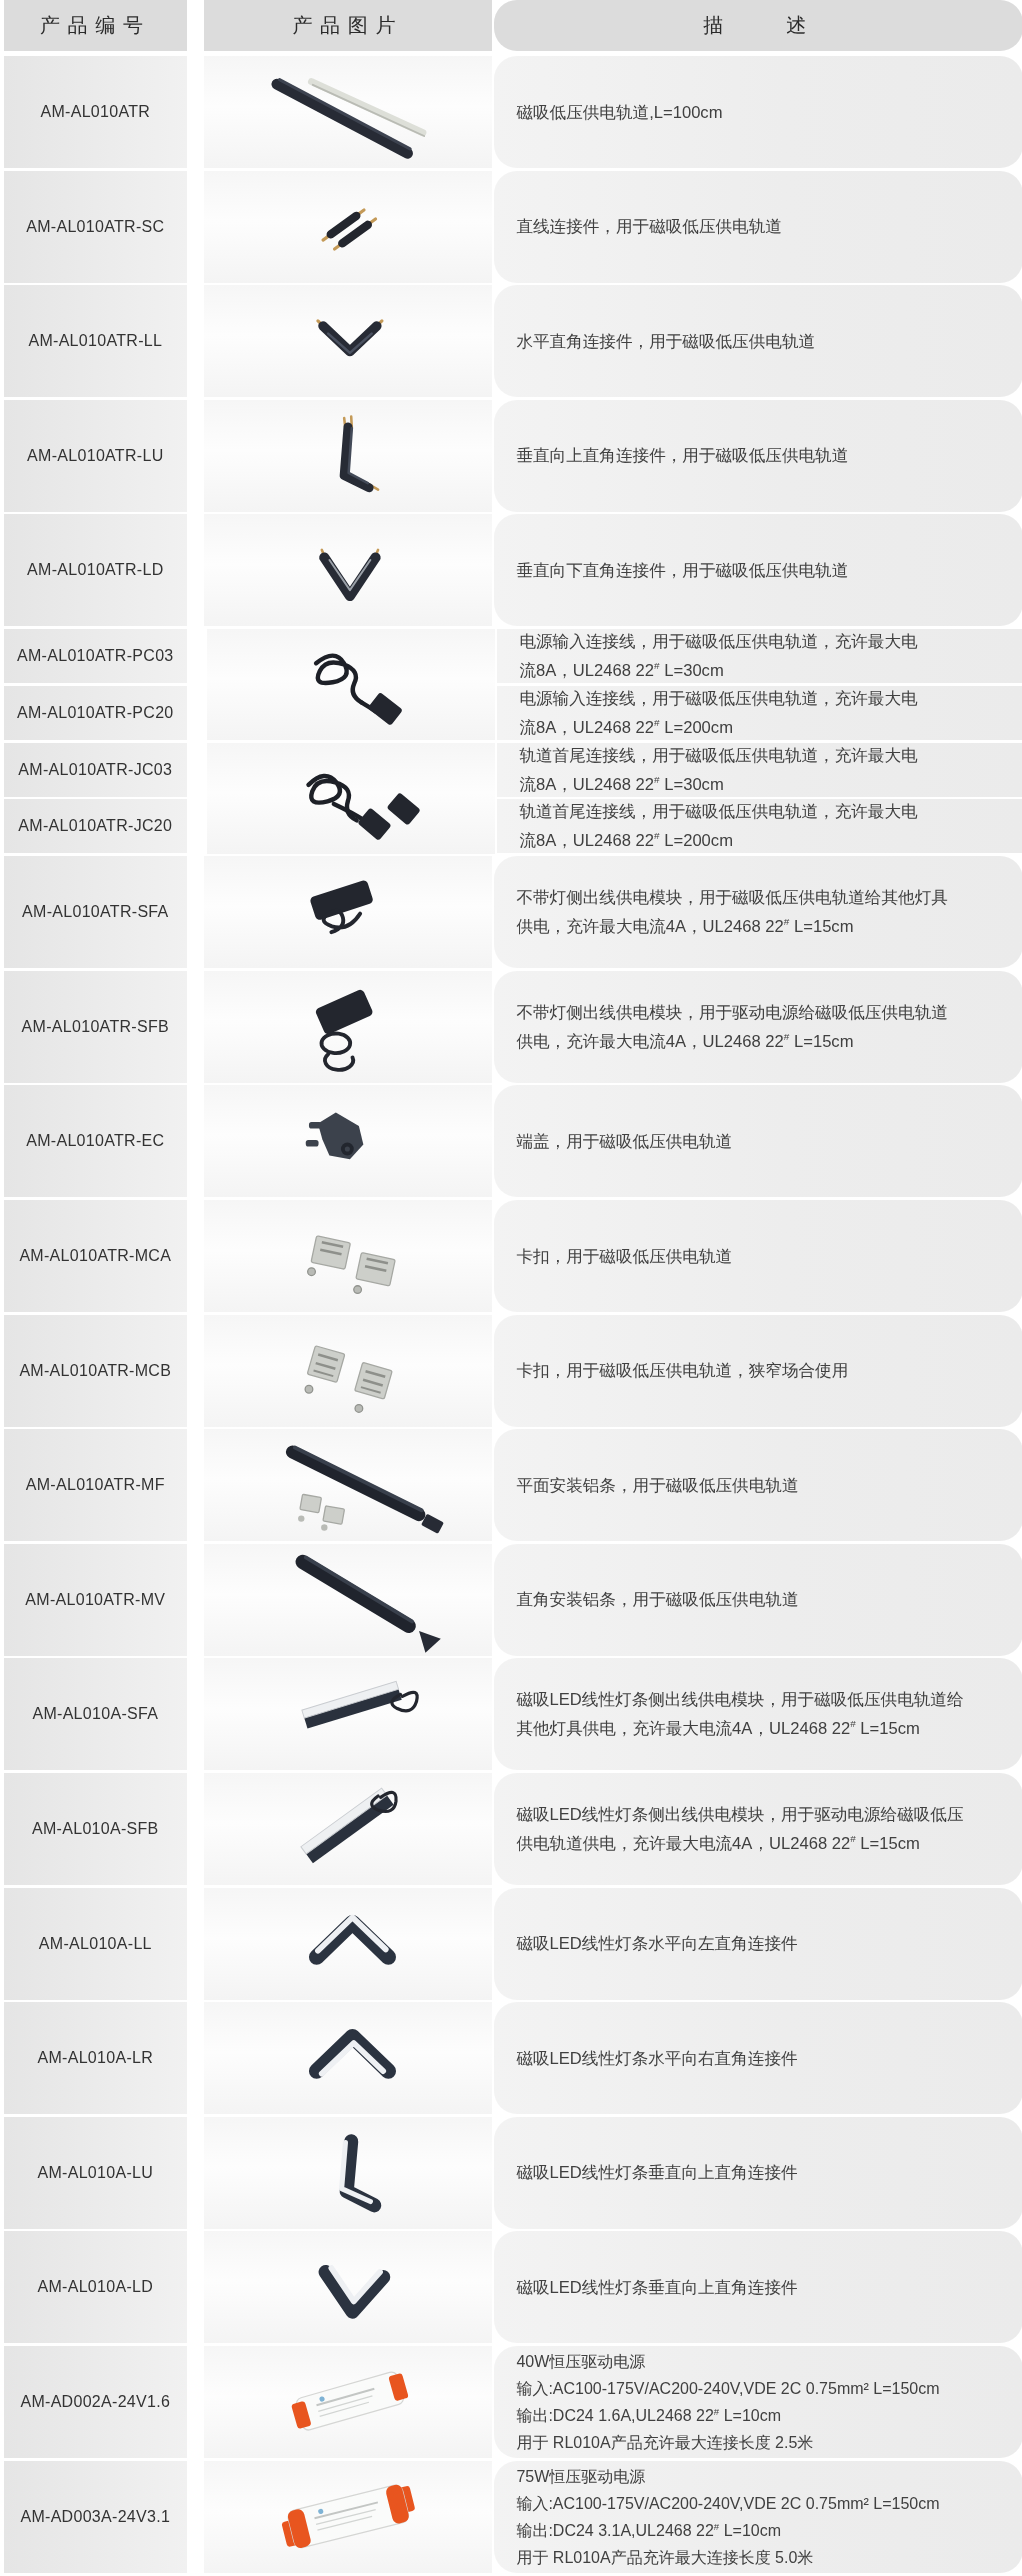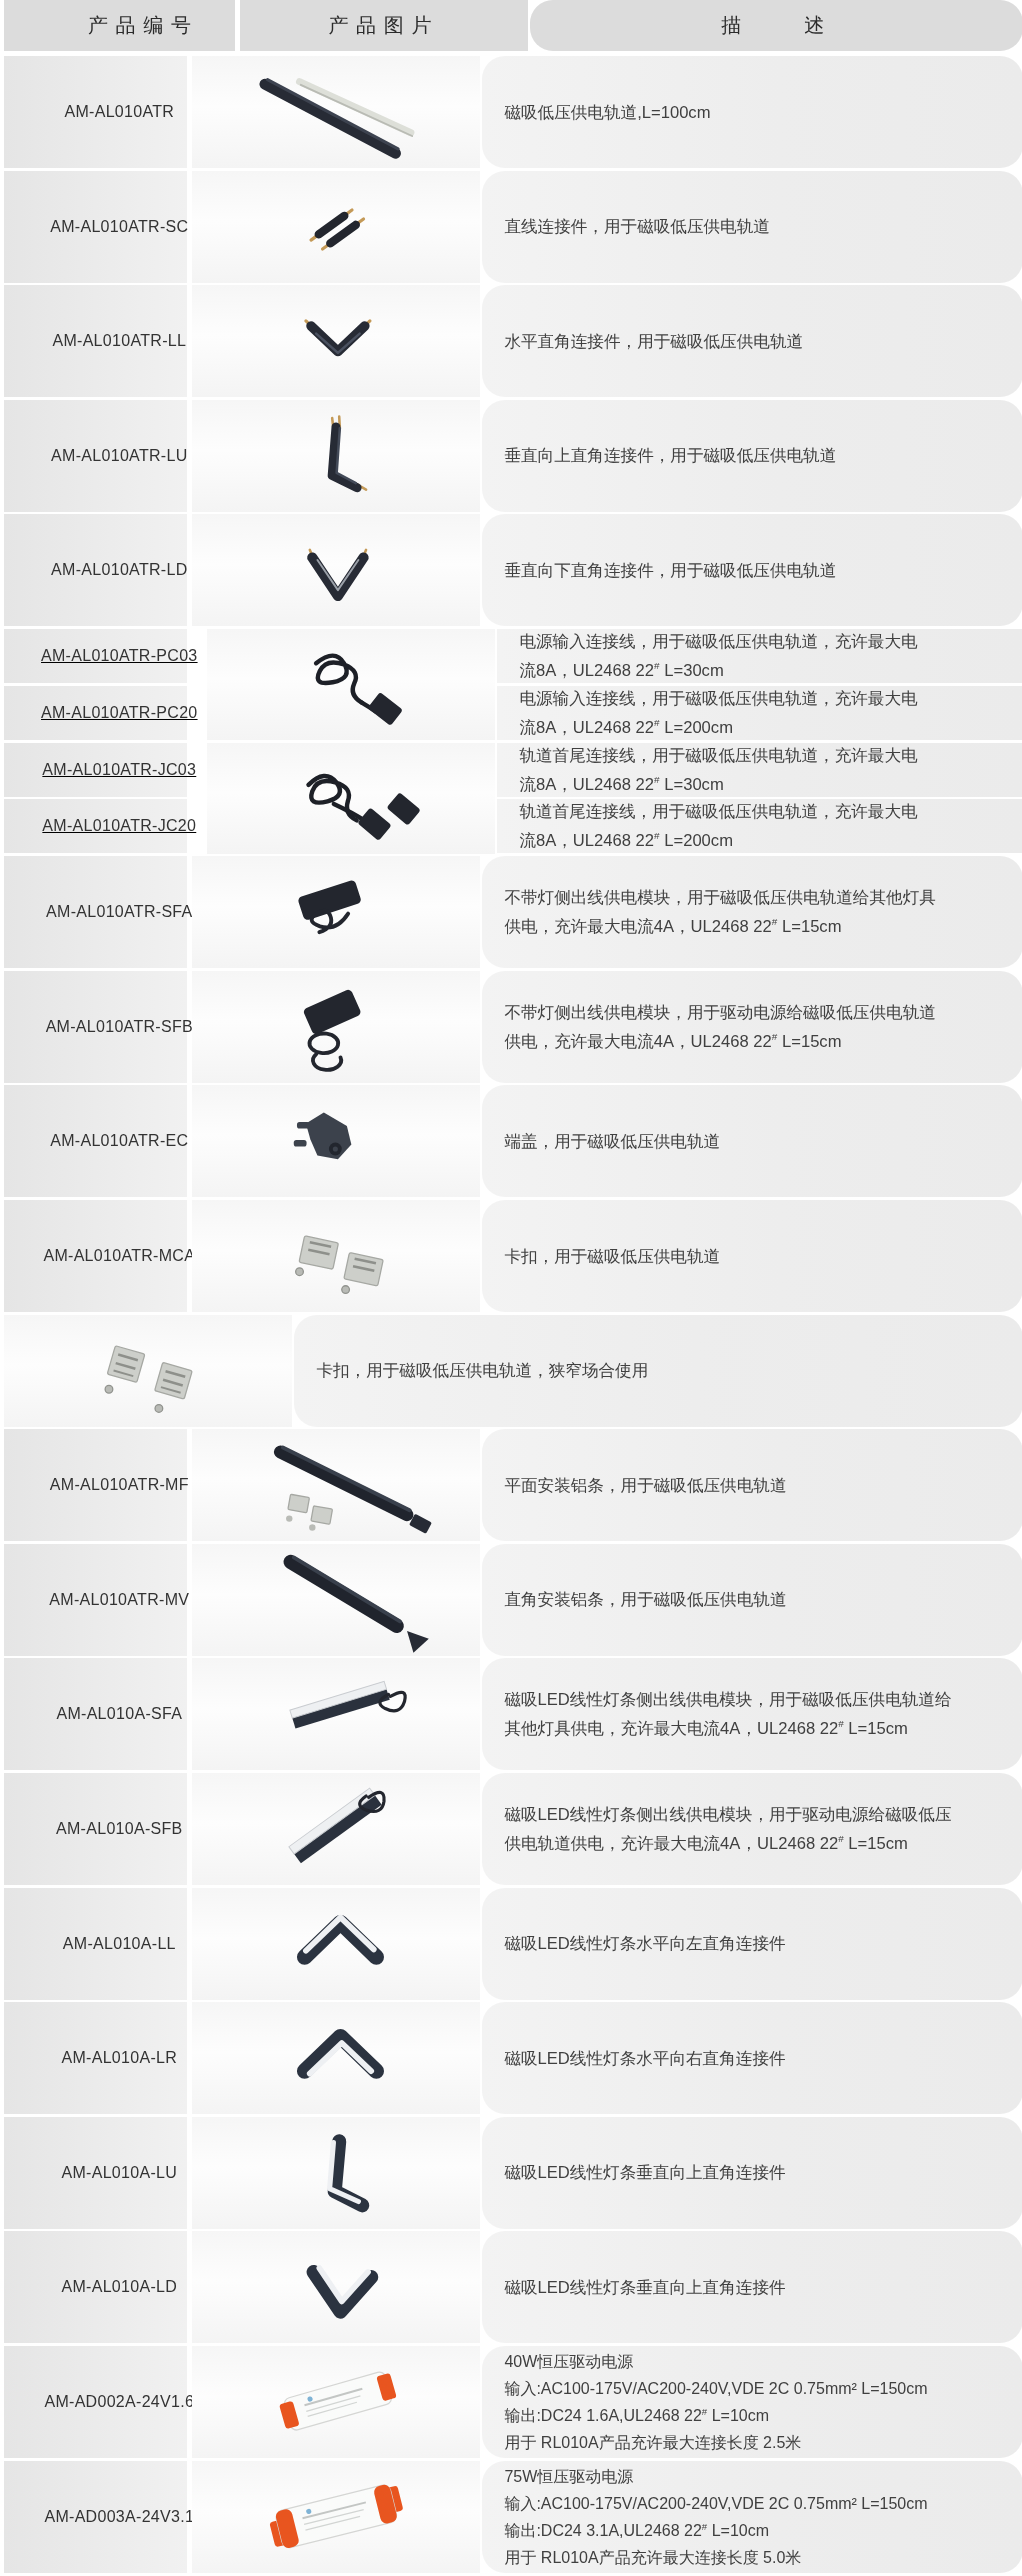--- a/index.html
+++ b/index.html
@@ -10,21 +10,21 @@
   }
   .sheet{width:1019px;padding-left:3.8px;}
   
   .thead{display:flex;height:51px;margin-bottom:5.1px;}
   .th{
     display:flex;align-items:center;justify-content:center;
     background:#dcdcdc;color:#2b2b2b;
     font-size:20px;letter-spacing:7.7px;
   }
   
-  .c-code{width:183px;margin-right:5px;flex:none;padding-left:48px;}
+  .c-code{width:183px;margin-right:17px;flex:none;}
   .c-img{width:288px;margin-right:2.6px;flex:none;}
   .c-desc{flex:1 1 auto;border-radius:23px;}
   
   .row{display:flex;margin-bottom:2.6px;}
   .cell{box-sizing:border-box;}
   .cell.code{
     height:112px;display:flex;align-items:center;justify-content:center;
     background:linear-gradient(90deg,#e5e5e5,#f1f1f1);
     color:#333333;font-size:16px;letter-spacing:0.3px;white-space:nowrap;
   }
@@ -37,21 +37,21 @@
     height:112px;display:flex;flex-direction:column;justify-content:center;
     background:linear-gradient(90deg,#f3f3f3,#ededed 55%,#ebebeb);
     color:#404040;font-size:16.6px;line-height:29px;
     padding-left:22px;padding-right:10px;
   }
   .cell.desc.lines-4{line-height:27px;font-size:16px;}
   .desc-line{white-space:nowrap;}
   sup{font-size:.6em;vertical-align:super;line-height:0;}
   
   .row.pair .stack{display:flex;flex-direction:column;flex:none;}
-  .row.pair .code-stack{width:196px;margin-right:7px;text-decoration:underline;}
+  .row.pair .code-stack{width:196px;margin-right:7px;}
   .row.pair .desc-stack{flex:1 1 auto;display:flex;flex-direction:column;}
   .row.pair .cell.half{height:54px;}
   .row.pair .cell.half:first-child{margin-bottom:2.6px;}
   .row.pair .cell.img{height:111px;}
   svg{width:100%;height:100%;display:block;}
 </style>
 </head>
 <body>
 
 <div class="sheet">
@@ -251,20 +251,21 @@
               <line x1="10" y1="20" x2="44" y2="20" stroke="#8e908b" stroke-width="4"></line>
             </g>
             <circle cx="222" cy="140" r="6" fill="#b9bbb6" stroke="#91938e" stroke-width="2"></circle>
           </svg>
         </div>
     <div class="cell desc c-desc lines-1">
           <div class="desc-line">卡扣，用于磁吸低压供电轨道</div>
         </div>
   </div>
       <div class="row">
+    <div class="cell code c-code">AM-AL010ATR-MCB</div>
     <div class="cell img c-img">
           <svg viewBox="0 0 414 175" xmlns="http://www.w3.org/2000/svg">
             <g transform="translate(156,48) rotate(16)">
               <rect width="48" height="46" rx="3" fill="#cdcfca" stroke="#a6a8a3" stroke-width="2"></rect>
               <line x1="8" y1="12" x2="40" y2="12" stroke="#8e908b" stroke-width="4"></line>
               <line x1="8" y1="26" x2="40" y2="26" stroke="#8e908b" stroke-width="4"></line>
               <line x1="8" y1="38" x2="40" y2="38" stroke="#8e908b" stroke-width="3"></line>
             </g>
             <circle cx="146" cy="116" r="6" fill="#b9bbb6" stroke="#91938e" stroke-width="2"></circle>
             <g transform="translate(230,74) rotate(16)">

